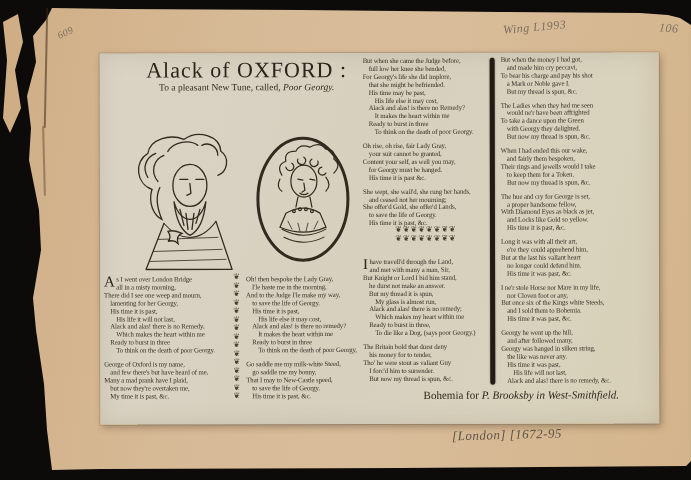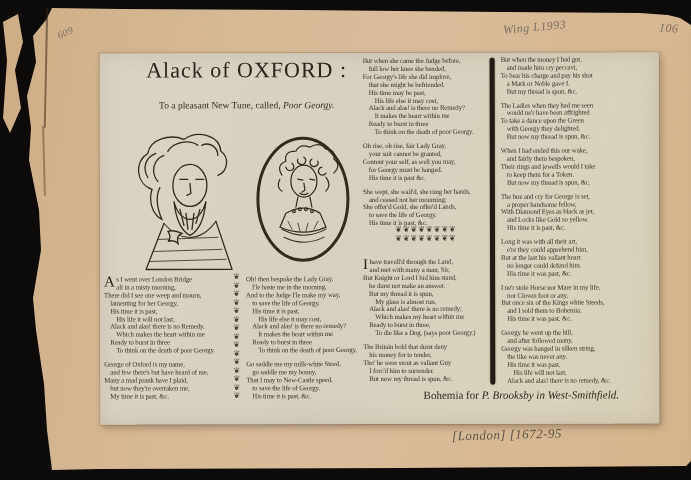--- a/index.html
+++ b/index.html
@@ -24,21 +24,21 @@
   #ann-date{left:452px;top:427px;font-size:13px;color:#5d5347;transform:rotate(-1.5deg);}
   
   #sheet{position:absolute;left:100px;top:53px;width:559px;height:371px;
          background:linear-gradient(105deg,#dad4c5 0%,#d7d0bf 45%,#d9d2bd 80%,#d7cfb6 100%);
          box-shadow:0 0 0 1px rgba(95,80,58,.25),2px 3px 7px rgba(55,40,25,.35),
                     inset 0 0 22px rgba(120,105,80,.18);
          transform:rotate(-.12deg);color:#372e24;}
   #title-block{position:absolute;left:6px;top:4px;width:282px;text-align:center;}
   #title-1{font-size:29px;line-height:31px;color:#2c241b;word-spacing:-4px;letter-spacing:-1px;}
   #title-2{font-size:22px;line-height:24px;color:#2c241b;letter-spacing:1px;margin-top:1px;}
-  #subtitle{font-size:9.5px;margin-top:18px;color:#33291e;}
+  #subtitle{font-size:9.5px;margin-top:0;color:#33291e;}
   #subtitle .tune{font-style:italic;}
   
   .woodcut{position:absolute;}
   #cut-man{left:28px;top:74px;}
   #cut-woman{left:152px;top:80px;}
   
   .vcol{position:absolute;font-size:6.8px;line-height:7.9px;letter-spacing:-.1px;white-space:nowrap;}
   #col1{left:4px;top:222px;width:126px;}
   #col2{left:146px;top:222px;width:118px;}
   #col3a{left:263px;top:4px;width:126px;}

